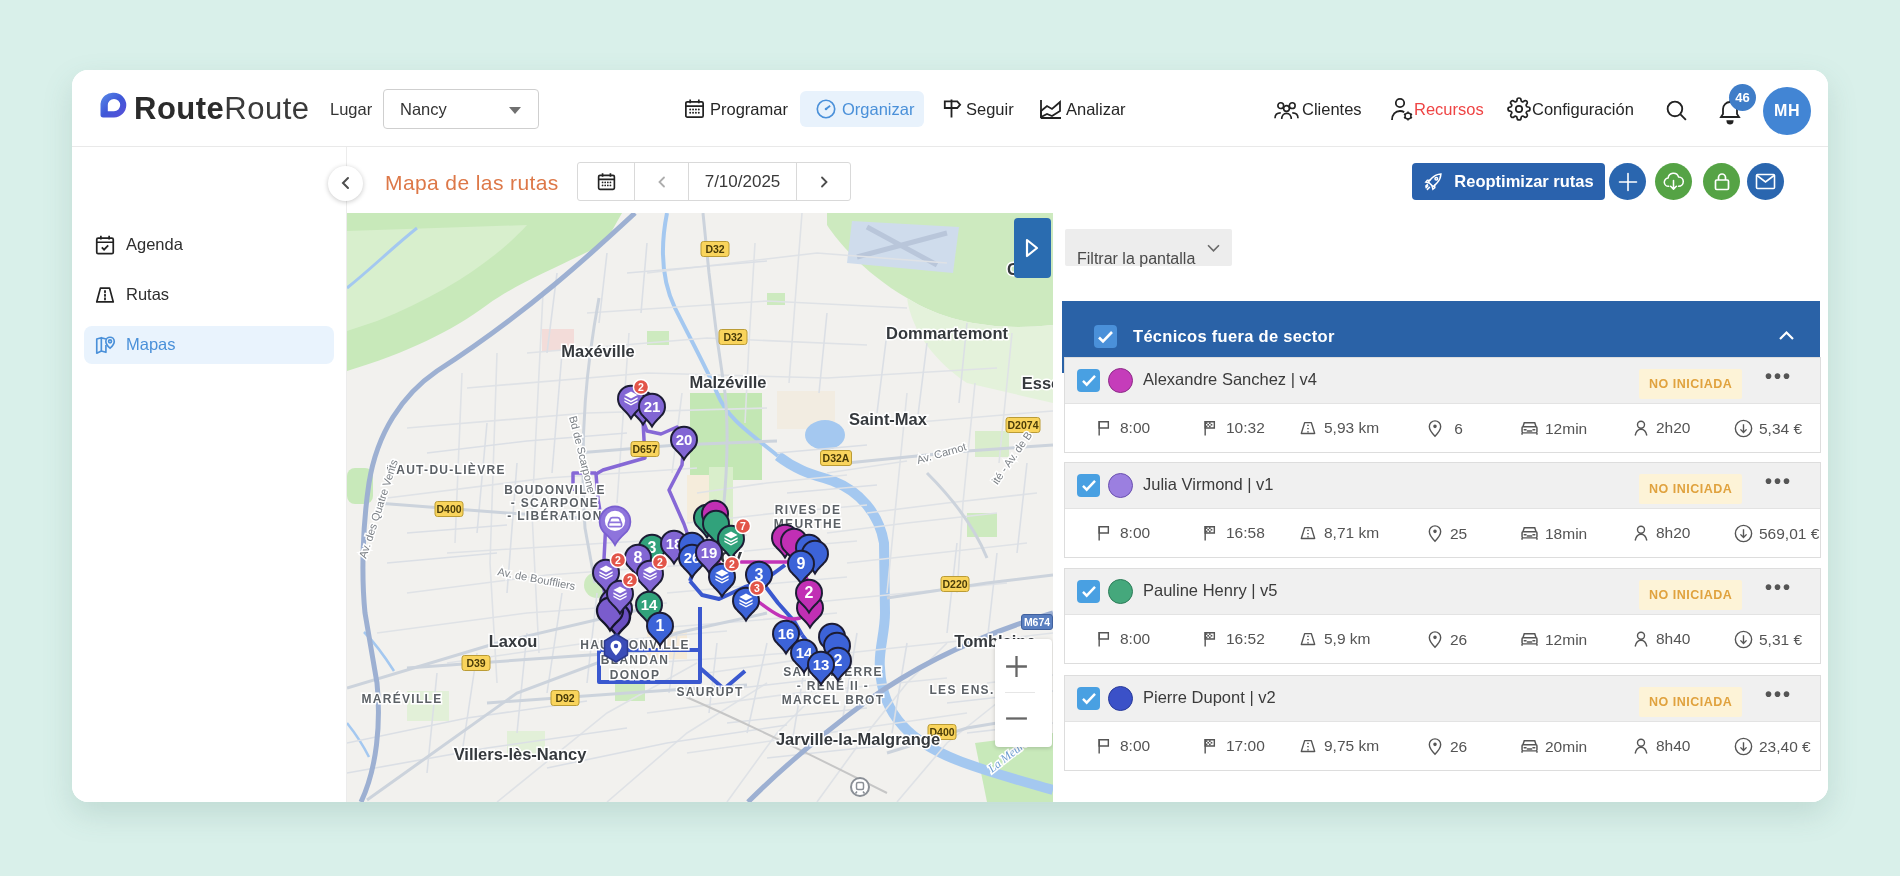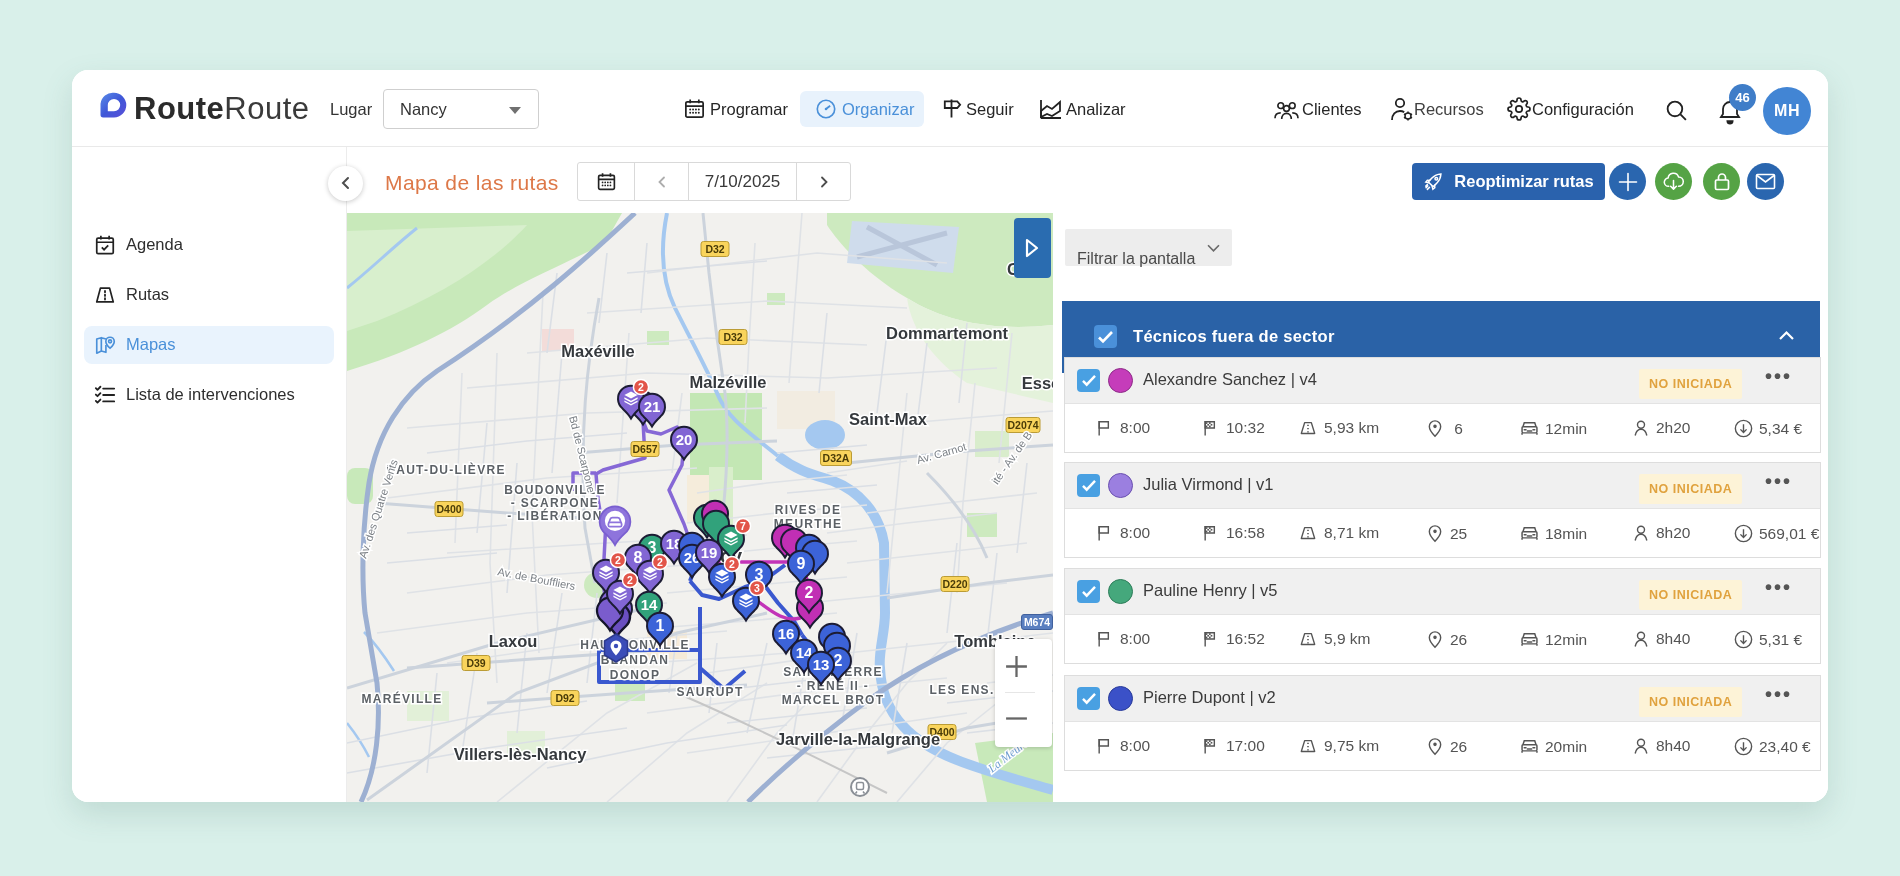--- a/index.html
+++ b/index.html
@@ -115,27 +115,20 @@
       <div class="lb">Rutas</div>
     </div>
     <div class="sideitem" style="top:187px">
       <svg class="ic" viewBox="0 0 24 24" fill="none" stroke="#4a90d9" stroke-width="1.8">
         <path d="M3 5.5 8 4v14.5L3 21zM8 4l5 1.5M8 18.5l5 1.5V12" stroke-linejoin="round"></path>
         <path d="M17.5 3.5a4.6 4.6 0 0 1 4.6 4.6c0 3.2-4.6 7.4-4.6 7.4s-4.6-4.2-4.6-7.4a4.6 4.6 0 0 1 4.6-4.6z"></path>
           <circle cx="17.5" cy="8" r="1.6"></circle>
       </svg>
       <div class="lb" style="color:#4a90d9">Mapas</div>
     </div>
-    <div class="sideitem" style="top:237px">
-      <svg class="ic" viewBox="0 0 24 24" fill="none" stroke="#222" stroke-width="2">
-        <path d="M10 5h12M10 12h12M10 19h12" stroke-linecap="round"></path>
-        <path d="M2 4.5 3.8 6.3 7 3M2 11.5l1.8 1.8L7 10M2 18.5l1.8 1.8L7 17" stroke-linecap="round" stroke-linejoin="round"></path>
-      </svg>
-      <div class="lb">Lista de intervenciones</div>
-    </div>
   </div>
   <div class="toolbar"></div>
   <div class="backbtn">
       <svg style="position:absolute;left:9px;top:8px" width="18" height="18" viewBox="0 0 18 18" fill="none" stroke="#4d4d4d" stroke-width="2" stroke-linecap="round">
         <path d="M11 4 L6 9 L11 14"></path>
       </svg>
     </div>
   <div class="title">Mapa de las rutas</div>
   <div class="datectl">
     <div class="seg" style="width:57px">
@@ -260,21 +253,21 @@
     <div class="navlbl" style="left:1230px;top:30px;color:#262626">Clientes</div>
 
     <svg class="abs" style="left:1317px;top:26px" width="26" height="27" viewBox="0 0 26 27" fill="none" stroke="#222" stroke-width="1.8">
       <circle cx="11" cy="7" r="4.2"></circle>
         <path d="M3 24c0-5.5 3.5-9 8-9 1.5 0 3 .4 4.2 1.1"></path>
       <g stroke-width="1.5">
           <circle cx="19" cy="20" r="3"></circle>
           <path d="M19 15.4v1.8M19 22.8v1.8M23 18l-1.6.9M16.6 21.1 15 22M15 18l1.6.9M21.4 21.1 23 22"></path>
         </g>
     </svg>
-    <div class="navlbl" style="left:1342px;top:30px;color:#404040">Recursos</div>
+    <div class="navlbl" style="left:1342px;top:30px;color:#ef4444">Recursos</div>
 
     <svg class="abs" style="left:1435px;top:27px" width="24" height="24" viewBox="0 0 24 24" fill="none" stroke="#222" stroke-width="1.7">
       <circle cx="12" cy="12" r="3.2"></circle>
       <path d="M19.4 15a1.65 1.65 0 0 0 .33 1.82l.06.06a2 2 0 1 1-2.83 2.83l-.06-.06a1.65 1.65 0 0 0-1.82-.33 1.65 1.65 0 0 0-1 1.51V21a2 2 0 1 1-4 0v-.09A1.65 1.65 0 0 0 9 19.4a1.65 1.65 0 0 0-1.82.33l-.06.06a2 2 0 1 1-2.83-2.83l.06-.06a1.65 1.65 0 0 0 .33-1.82 1.65 1.65 0 0 0-1.51-1H3a2 2 0 1 1 0-4h.09A1.65 1.65 0 0 0 4.6 9a1.65 1.65 0 0 0-.33-1.82l-.06-.06a2 2 0 1 1 2.83-2.83l.06.06a1.65 1.65 0 0 0 1.82.33H9a1.65 1.65 0 0 0 1-1.51V3a2 2 0 1 1 4 0v.09a1.65 1.65 0 0 0 1 1.51 1.65 1.65 0 0 0 1.82-.33l.06-.06a2 2 0 1 1 2.83 2.83l-.06.06a1.65 1.65 0 0 0-.33 1.82V9a1.65 1.65 0 0 0 1.51 1H21a2 2 0 1 1 0 4h-.09a1.65 1.65 0 0 0-1.51 1z"></path>
     </svg>
     <div class="navlbl" style="left:1460px;top:30px;color:#262626">Configuración</div>
 
     <svg class="abs" style="left:1592px;top:28px" width="25" height="25" viewBox="0 0 24 24" fill="none" stroke="#222" stroke-width="1.8">
       <circle cx="10.5" cy="10.5" r="7"></circle>
         <path d="M15.8 15.8 21 21"></path>

